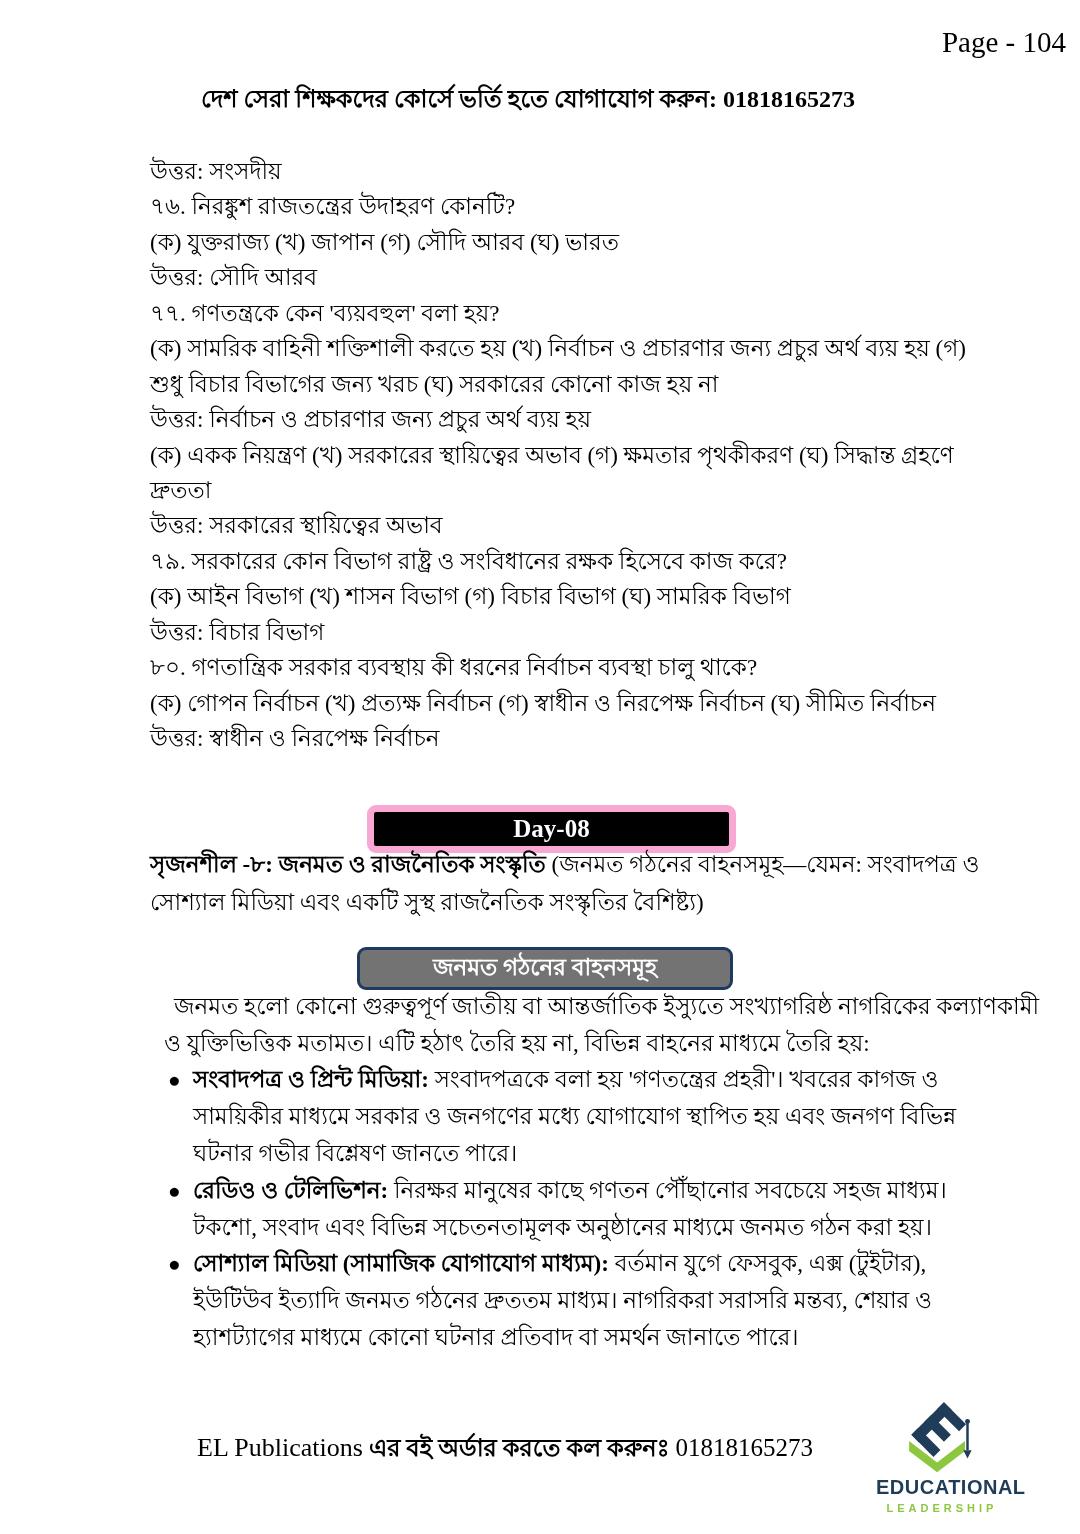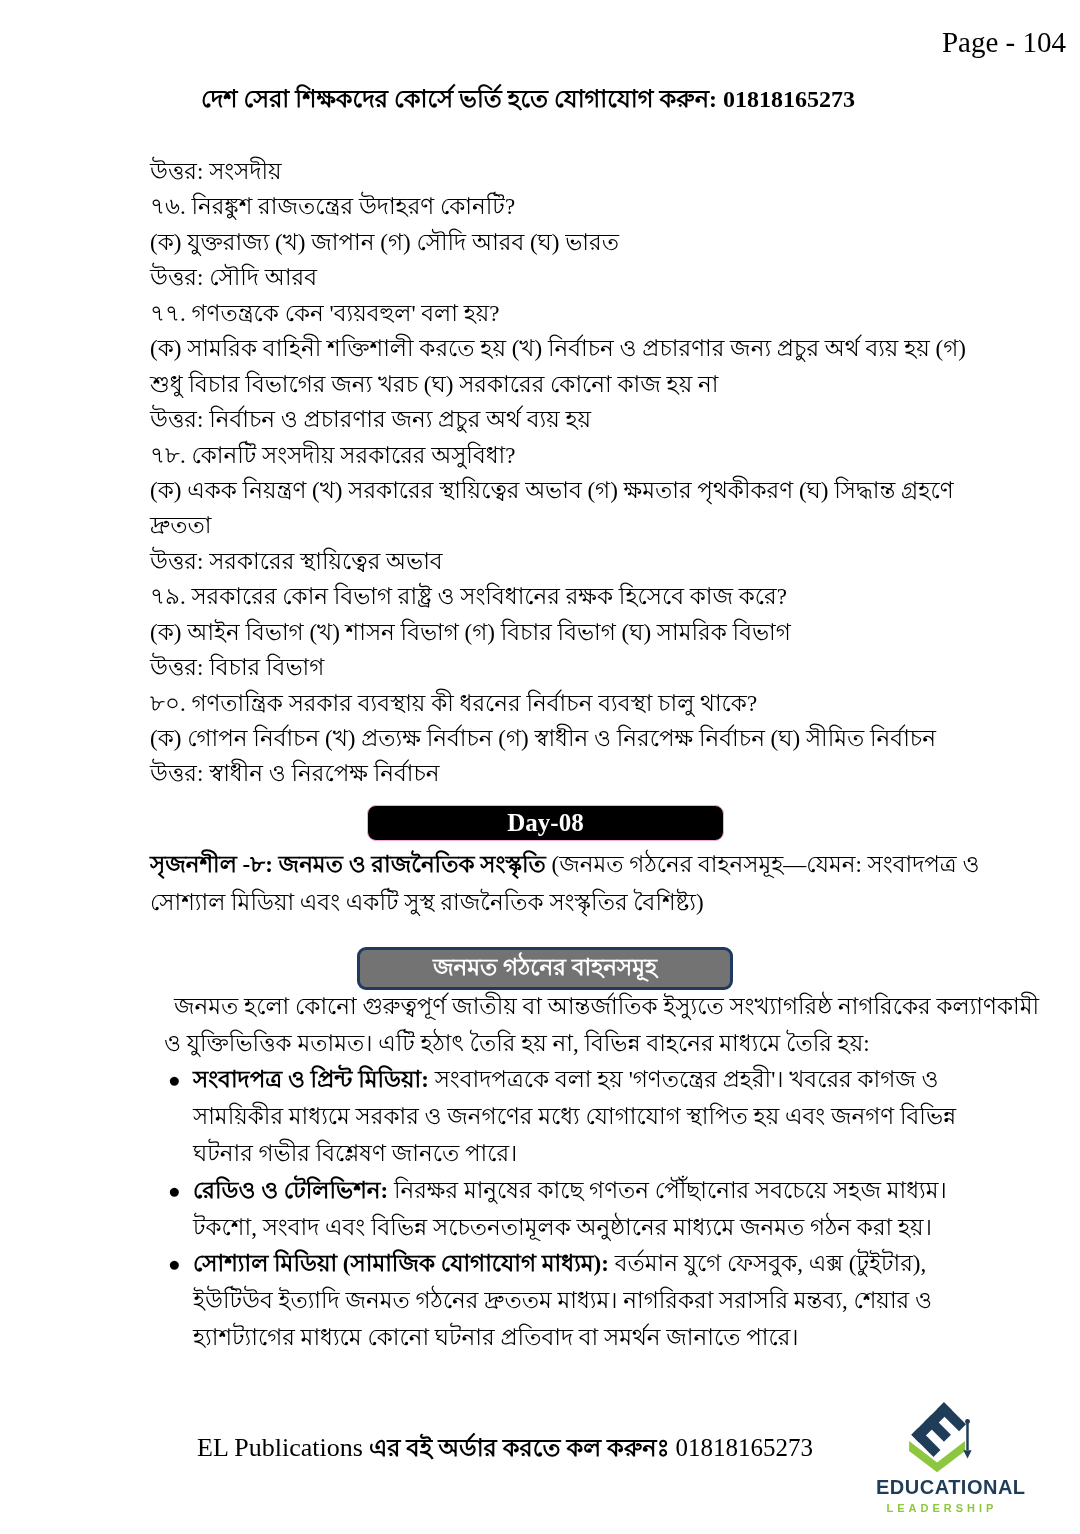--- a/index.html
+++ b/index.html
@@ -12,21 +12,21 @@
     font-family:"Liberation Serif",serif;
   }
   .banner{
     position:absolute;top:80px;left:0;width:1056px;text-align:center;
     font-size:24px;font-weight:bold;
   }
   .qa-block{position:absolute;top:154px;left:150px;width:800px;}
   .qa-line{height:35.45px;line-height:35.45px;font-size:23px;white-space:nowrap;}
   .day-box{
     position:absolute;top:805px;left:367px;width:355px;height:34px;
-    background:#000;border:1px solid #f9a8d4;border-radius:9px;
+    background:#000;border:7px solid #f9a8d4;border-radius:9px;
     display:flex;align-items:center;justify-content:center;
     color:#fff;font-size:25px;font-weight:bold;font-family:"Liberation Serif",serif;
   }
   .creative{position:absolute;top:846px;left:150px;width:820px;}
   .creative .line{height:37.5px;line-height:37.5px;font-size:23px;white-space:nowrap;}
   .creative .bold{font-weight:bold;}
   .topic-box{
     position:absolute;top:947px;left:357px;width:370px;height:37px;
     background:#737373;border:3px solid #1f3a5f;border-radius:9px;
     display:flex;align-items:center;justify-content:center;
@@ -73,21 +73,20 @@
     </div>
 
     <div>
       <div class="qa-line">৭৭. গণতন্ত্রকে কেন 'ব্যয়বহুল' বলা হয়?</div>
       <div class="qa-line">(ক) সামরিক বাহিনী শক্তিশালী করতে হয় (খ) নির্বাচন ও প্রচারণার জন্য প্রচুর অর্থ ব্যয় হয় (গ)</div>
       <div class="qa-line">শুধু বিচার বিভাগের জন্য খরচ (ঘ) সরকারের কোনো কাজ হয় না</div>
       <div class="qa-line">উত্তর: নির্বাচন ও প্রচারণার জন্য প্রচুর অর্থ ব্যয় হয়</div>
     </div>
 
     <div>
-      <div class="qa-line">৭৮. কোনটি সংসদীয় সরকারের অসুবিধা?</div>
       <div class="qa-line">(ক) একক নিয়ন্ত্রণ (খ) সরকারের স্থায়িত্বের অভাব (গ) ক্ষমতার পৃথকীকরণ (ঘ) সিদ্ধান্ত গ্রহণে</div>
       <div class="qa-line">দ্রুততা</div>
       <div class="qa-line">উত্তর: সরকারের স্থায়িত্বের অভাব</div>
     </div>
 
     <div>
       <div class="qa-line">৭৯. সরকারের কোন বিভাগ রাষ্ট্র ও সংবিধানের রক্ষক হিসেবে কাজ করে?</div>
       <div class="qa-line">(ক) আইন বিভাগ (খ) শাসন বিভাগ (গ) বিচার বিভাগ (ঘ) সামরিক বিভাগ</div>
       <div class="qa-line">উত্তর: বিচার বিভাগ</div>
     </div>

